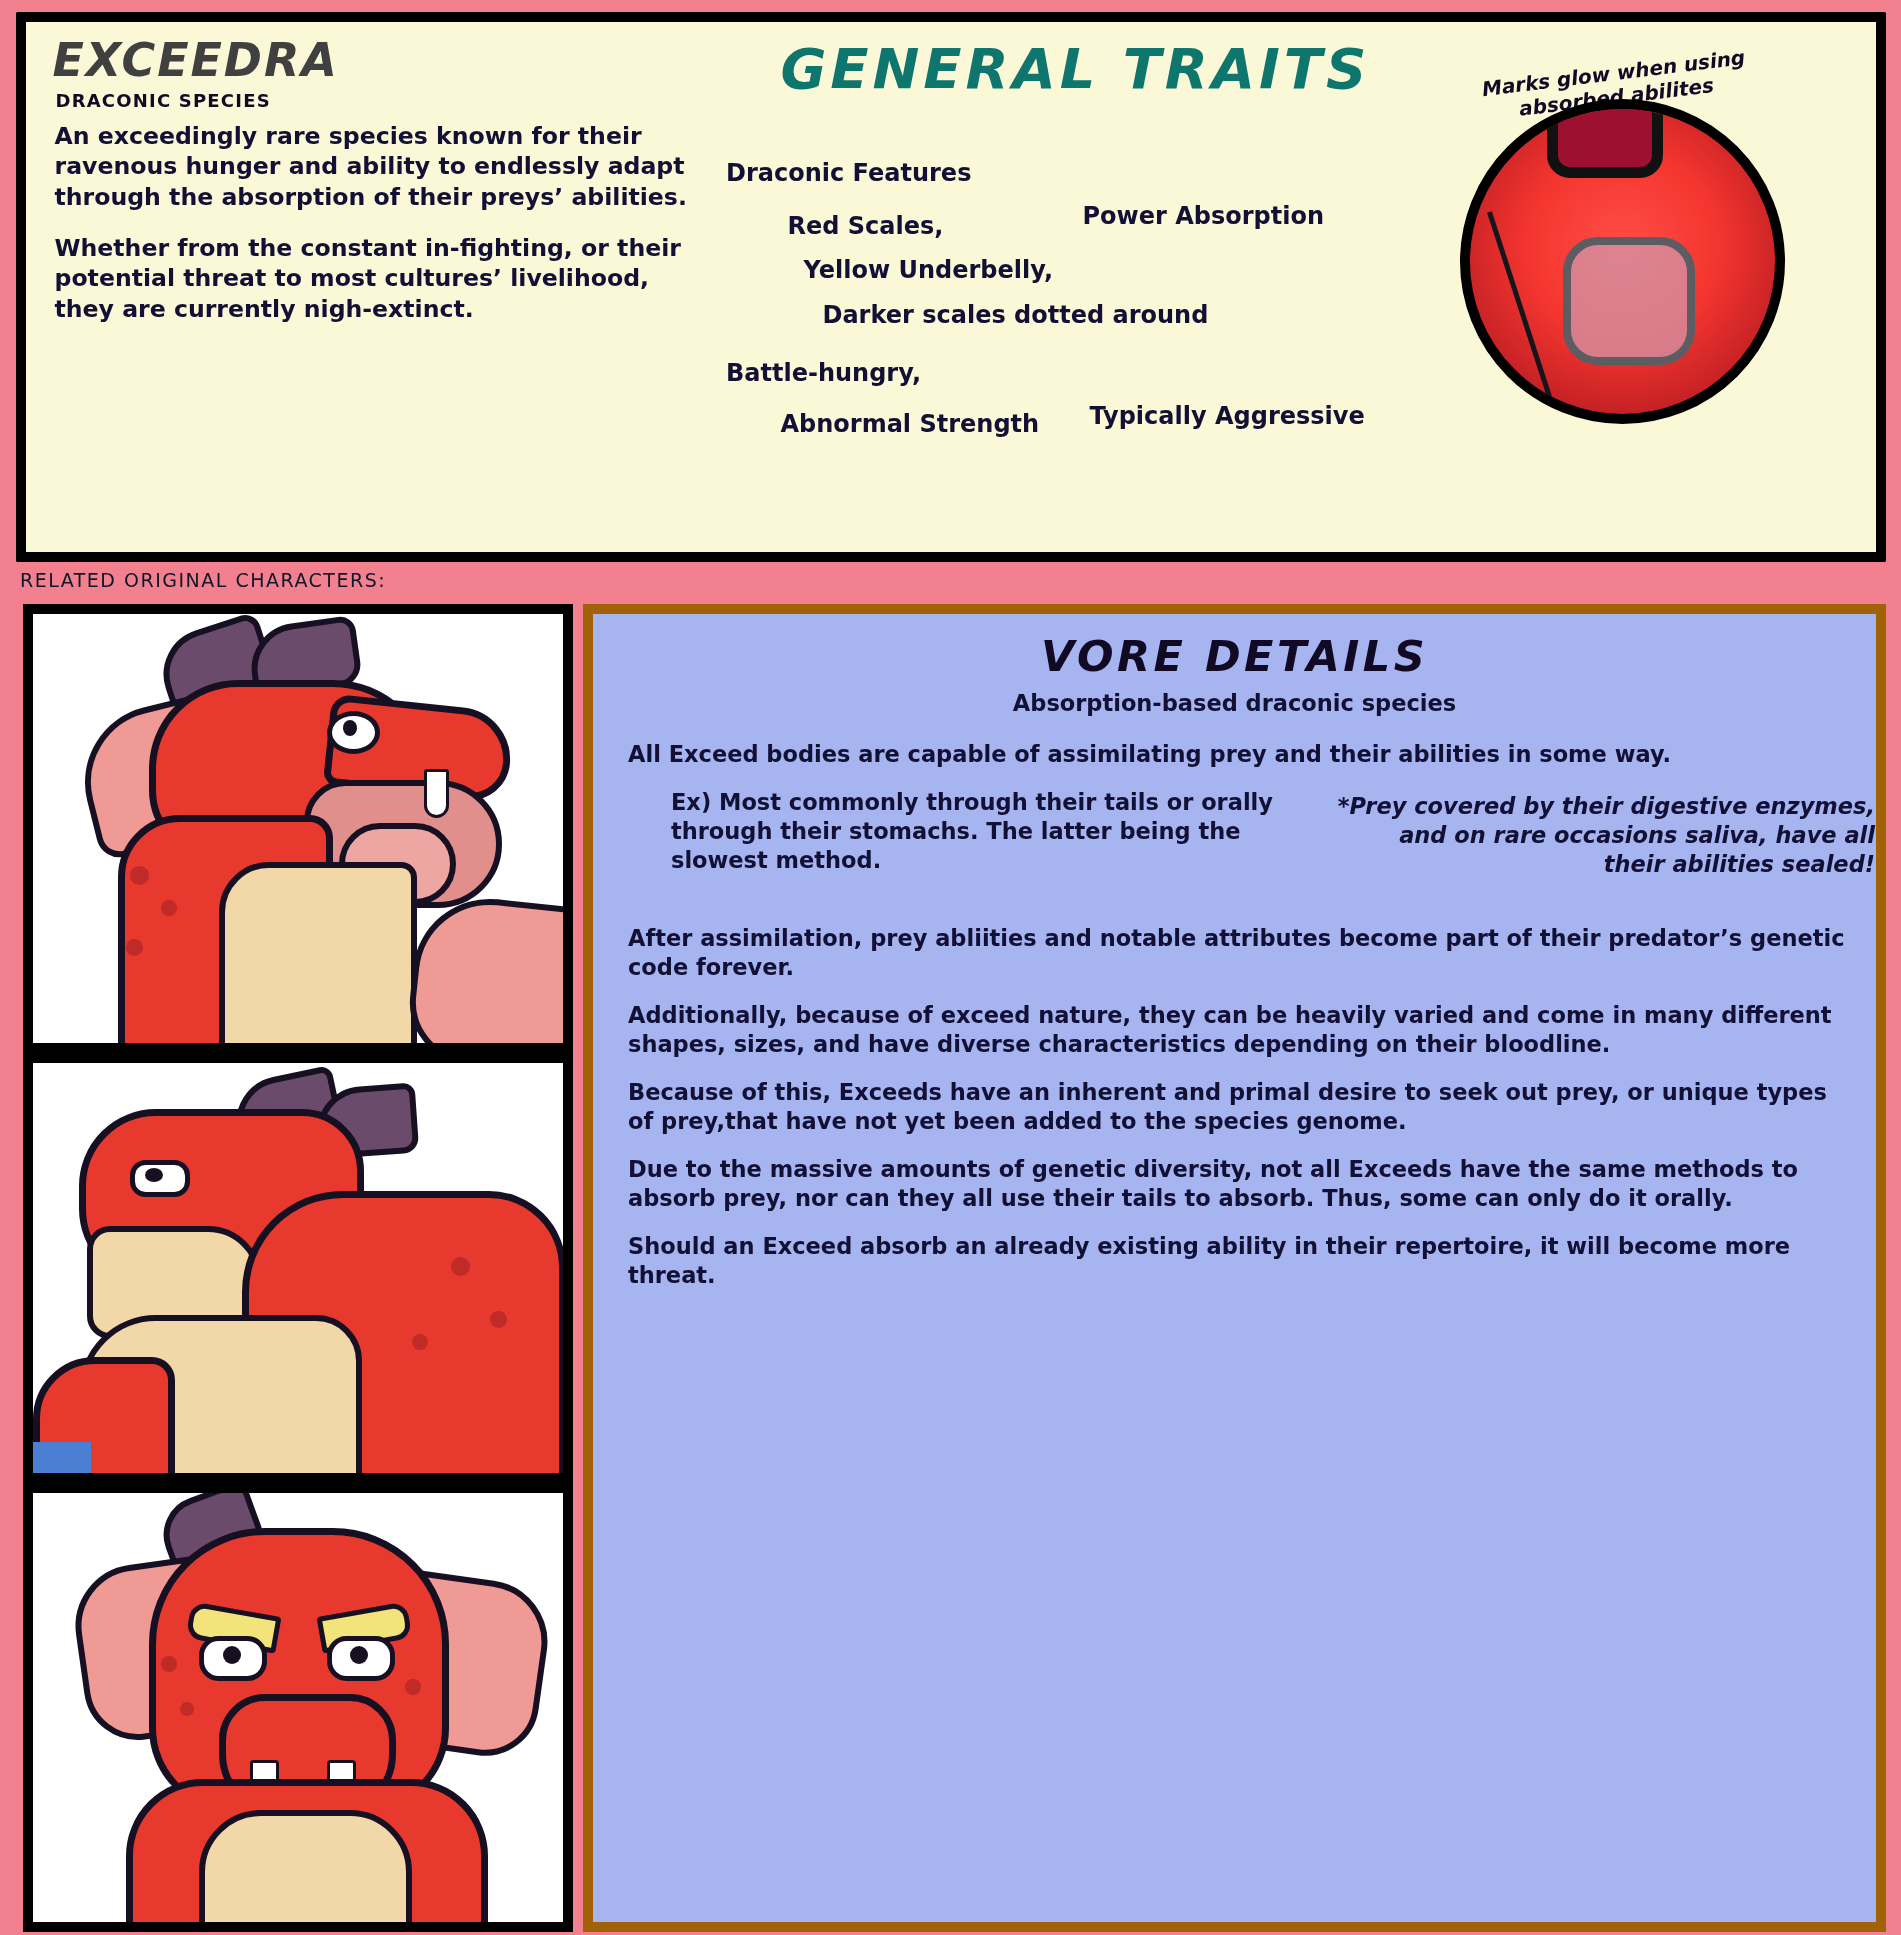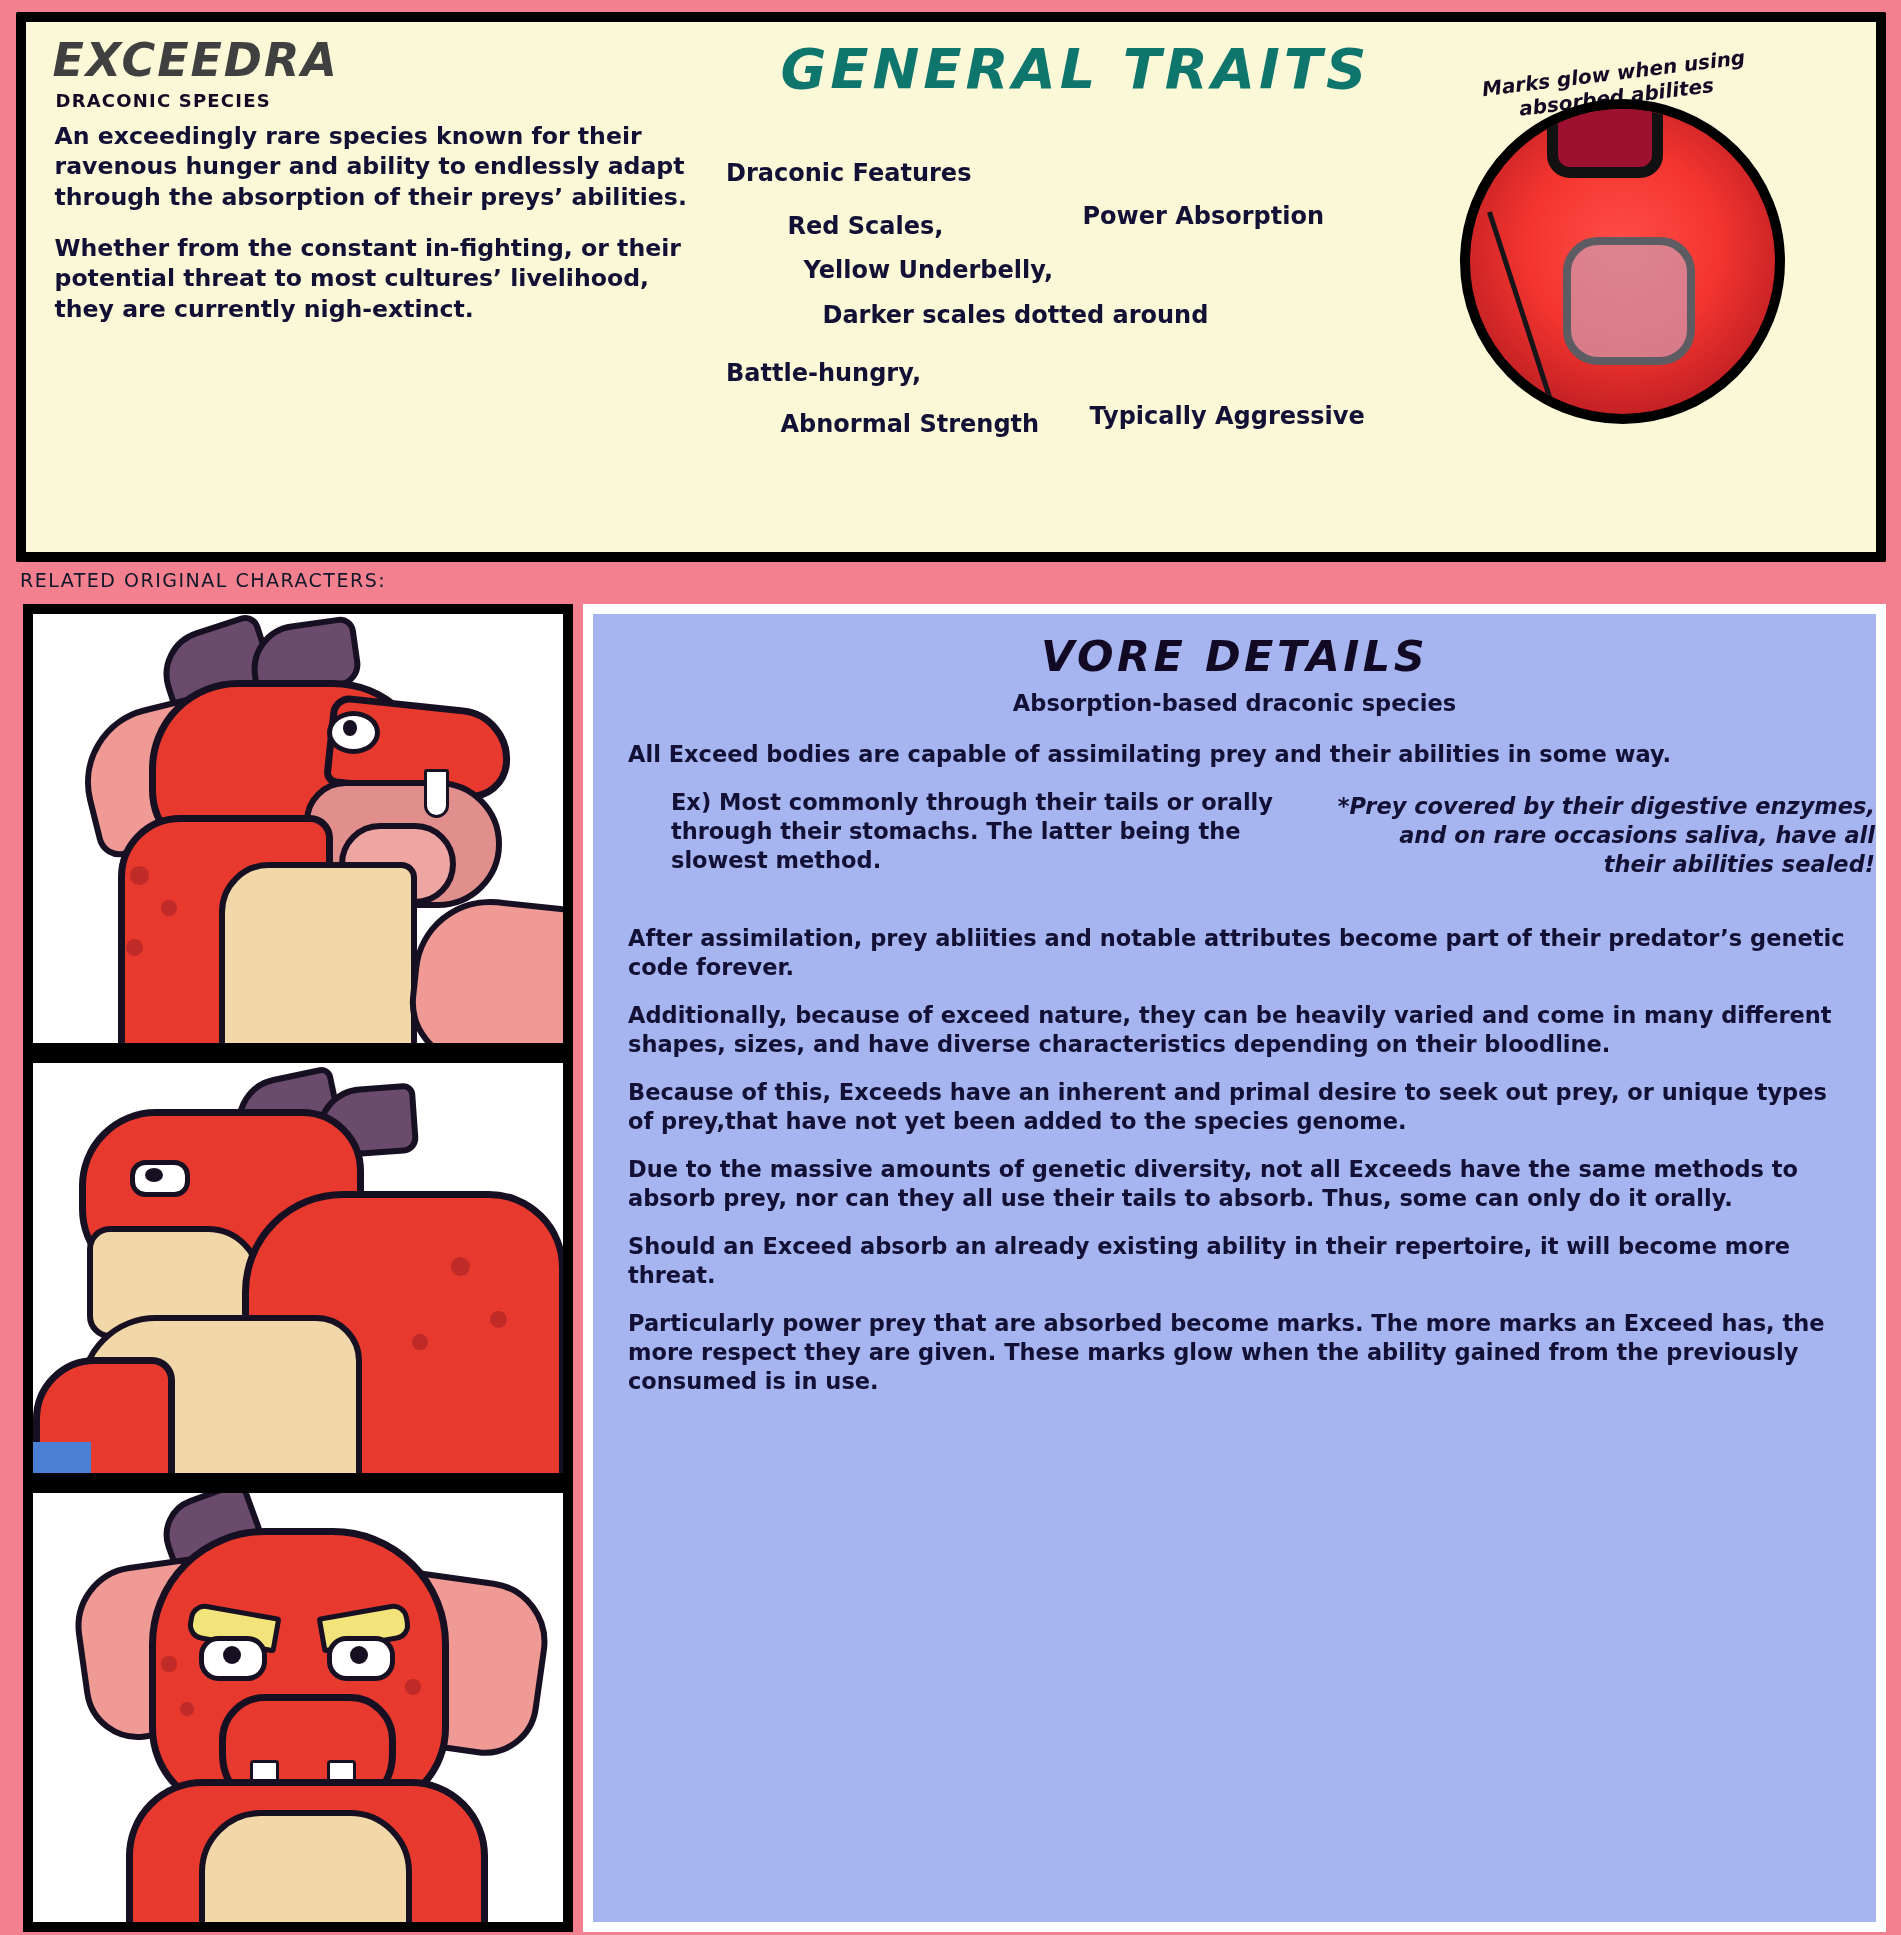--- a/index.html
+++ b/index.html
@@ -201,21 +201,21 @@
   .d-spike { position:absolute; background:#f2e37a; border:5.4px solid #171022; }
 
   
   .vore-panel {
     position: absolute;
     left: 583px;
     top: 604px;
     width: 1303px;
     height: 1328px;
     background: #a6b4f0;
-    border: 10px solid #ffffff;
+    border: 10px solid #a16207;
     box-sizing: border-box;
     padding: 0;
   }
   .vore-title {
     margin-top: 17.4px;
     text-align: center;
     font-size: 43px;
     letter-spacing: 3.5px;
     font-style: italic;
     font-weight: bold;
@@ -367,18 +367,17 @@
       <div class="two-col">
         <div class="col-left">Ex) Most commonly through their tails or orally through their stomachs. The latter being the slowest method.</div>
         <div class="col-right">*Prey covered by their digestive enzymes, and on rare occasions saliva, have all their abilities sealed!</div>
       </div>
 
       <p>After assimilation, prey abliities and notable attributes become part of their predator’s genetic code forever.</p>
       <p>Additionally, because of exceed nature, they can be heavily varied and come in many different shapes, sizes, and have diverse characteristics depending on their bloodline.</p>
       <p>Because of this, Exceeds have an inherent and primal desire to seek out prey, or unique types of prey,that have not yet been added to the species genome.</p>
       <p>Due to the massive amounts of genetic diversity, not all Exceeds have the same methods to absorb prey, nor can they all use their tails to absorb. Thus, some can only do it orally.</p>
       <p>Should an Exceed absorb an already existing ability in their repertoire, it will become more threat.</p>
-      <p>Particularly power prey that are absorbed become marks. The more marks an Exceed has, the more respect they are given. These marks glow when the ability gained from the previously consumed is in use.</p>
     </div>
   </div>
 
 </div>
 
 
 </body></html>

